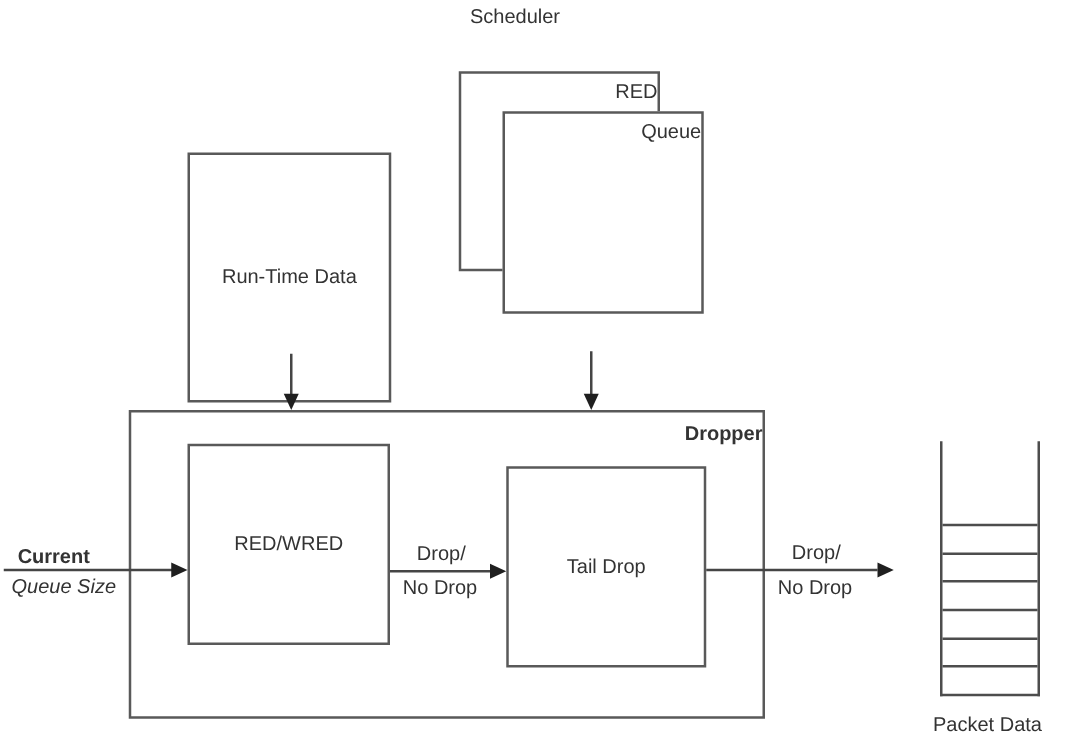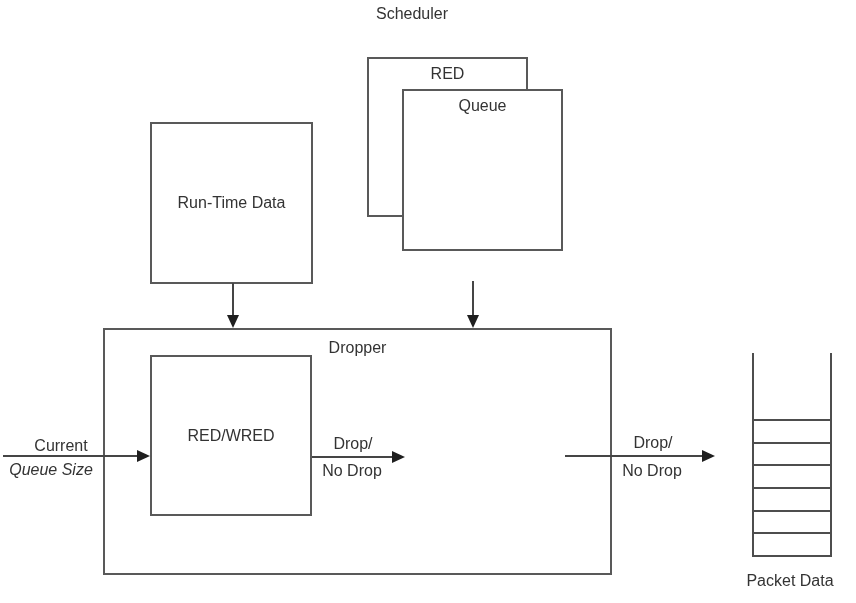--- a/index.html
+++ b/index.html
@@ -24,21 +24,21 @@
     line-height: 19px;
     white-space: nowrap;
     color: #333333;
   }
   .ctr { transform: translateX(-50%); }
   .stack-lbl {
     position: absolute;
     top: 6px;
     left: 0;
     right: 0;
-    text-align: center;
+    text-align: right;
     font-size: 16px;
     color: #333333;
   }
   .flex-center {
     display: flex;
     align-items: center;
     justify-content: center;
     font-size: 16px;
     color: #333333;
   }
@@ -85,48 +85,51 @@
 
   <div class="lbl ctr" style="left:412px; top:4px;">Scheduler</div>
 
   <div class="box" style="left:367px; top:57px; width:161px; height:160px; z-index:1;">
     <div class="stack-lbl">RED</div>
   </div>
   <div class="box" style="left:402px; top:89px; width:161px; height:162px; z-index:2;">
     <div class="stack-lbl">Queue</div>
   </div>
 
-  <div class="box flex-center" style="left:150px; top:122px; width:163px; height:162px;">
+  <div class="box flex-center" style="left:150px; top:122px; width:163px; height:200px;">
     <span>Run-Time Data</span>
   </div>
 
   <div class="box" style="left:103px; top:328px; width:509px; height:247px;">
-    <div class="stack-lbl" style="top:9px;">Dropper</div>
+    <div class="stack-lbl" style="top:9px;font-weight:bold;">Dropper</div>
   </div>
 
   <div class="box flex-center" style="left:150px; top:355px; width:162px; height:161px;">
     <span>RED/WRED</span>
   </div>
 
+  <div class="box flex-center" style="left:405px; top:373px; width:160px; height:161px;">
+    <span>Tail Drop</span>
+  </div>
 
   <div>
     <div class="vline" style="left:232px; top:283px; height:33px;"></div>
     <div class="ah-down" style="left:227px; top:315px;"></div>
   </div>
 
   <div>
     <div class="vline" style="left:472px; top:281px; height:35px;"></div>
     <div class="ah-down" style="left:467px; top:315px;"></div>
   </div>
 
   <div>
     <div class="hline" style="left:3px; top:455px; width:135px;"></div>
     <div class="ah-right" style="left:137px; top:450px;"></div>
   </div>
-  <div class="lbl ctr" style="left:61px; top:436px;">Current</div>
+  <div class="lbl ctr" style="left:43px; top:436px;font-weight:bold;">Current</div>
   <div class="lbl ctr" style="left:51px; top:460px;font-style:italic;">Queue Size</div>
 
   <div>
     <div class="hline" style="left:312px; top:456px; width:81px;"></div>
     <div class="ah-right" style="left:392px; top:451px;"></div>
   </div>
   <div class="lbl ctr" style="left:353px; top:434px;">Drop/</div>
   <div class="lbl ctr" style="left:352px; top:461px;">No Drop</div>
 
   <div>

